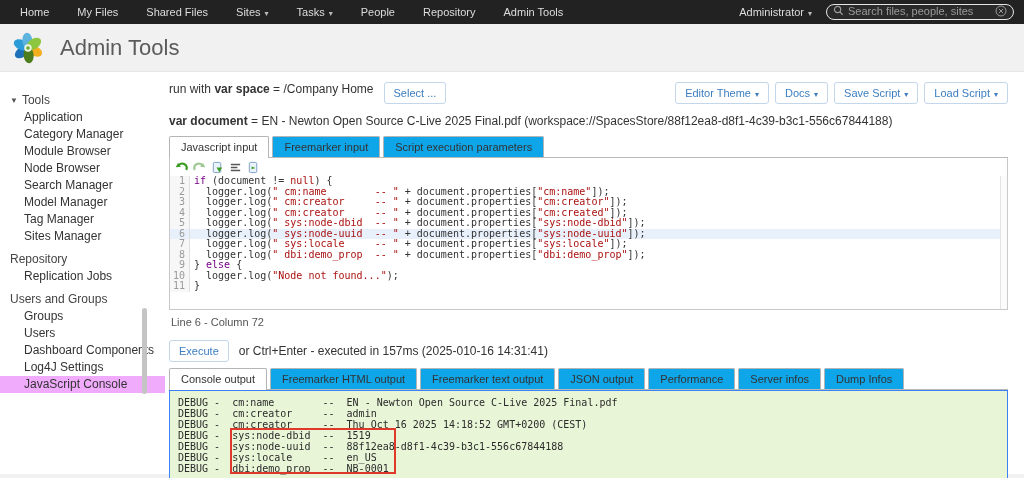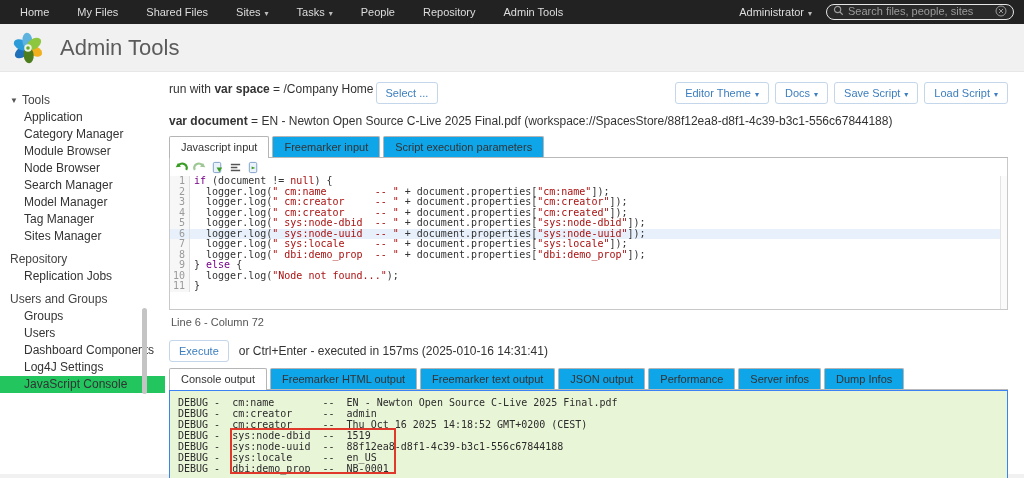--- a/index.html
+++ b/index.html
@@ -23,31 +23,31 @@
   
   .appheader { height:48px; background:#f1f1f2; display:flex; align-items:center; padding:0 10px; border-bottom:1px solid #e7e7e7; }
   .apptitle { font-size:22px; color:#5b5b5b; margin-left:14px; font-weight:400; }
 
   
   .content { display:flex; height:402px; background:#fff; }
   .sidebar { width:165px; flex:0 0 165px; padding-top:14px; position:relative; }
   .side-header { font-size:12px; color:#444; padding:7px 4px 2px 10px; white-space:nowrap; }
   .side-header .tri { font-size:8px; color:#555; margin-right:4px; vertical-align:1px; }
   .side-item { font-size:12px; color:#333; padding:2px 4px 2px 24px; line-height:13px; cursor:pointer; white-space:nowrap; }
-  .side-item.active { background:#22c55e; }
+  .side-item.active { background:#f0abfc; }
   .side-scroll { position:absolute; right:18px; top:236px; width:5px; height:86px; background:#c4c4c4; border-radius:3px; }
 
   main { flex:1; padding:10px 16px 0 4px; position:relative; }
 
   
   .run-row { display:flex; align-items:flex-start; font-size:12px; }
   .run-row b { font-weight:bold; }
   .btn { background:#fff; border:1px solid #c3d6ea; border-radius:3px; color:#3c7ebf; font-size:11px; padding:4px 9px; cursor:pointer; font-family:"Liberation Sans", sans-serif; white-space:nowrap; }
   .btn .caret { font-size:8px; margin-left:4px; }
-  .select-btn { margin-left:2px; }
+  .select-btn { margin-left:10px; }
   .right-buttons { margin-left:auto; display:flex; gap:6px; }
   .doc-row { font-size:12px; margin:10px 0 8px 0; }
 
   
   .tabs { display:flex; border-bottom:1px solid #b9b9b9; margin-top:6px;align-items:center; }
   .tab { font-size:11px; color:#333; background:#0ea5e9; border:1px solid #b5b5b5; border-bottom:none; padding:4px 11px; margin-right:3px; cursor:pointer; border-radius:2px 2px 0 0; white-space:nowrap; }
   .tab.active { background:#fff; position:relative; margin-bottom:-1px; padding-bottom:5px; }
 
   
   .editor { border:1px solid #c9c9c9; border-top:none; background:#fff; height:152px; position:relative; }

